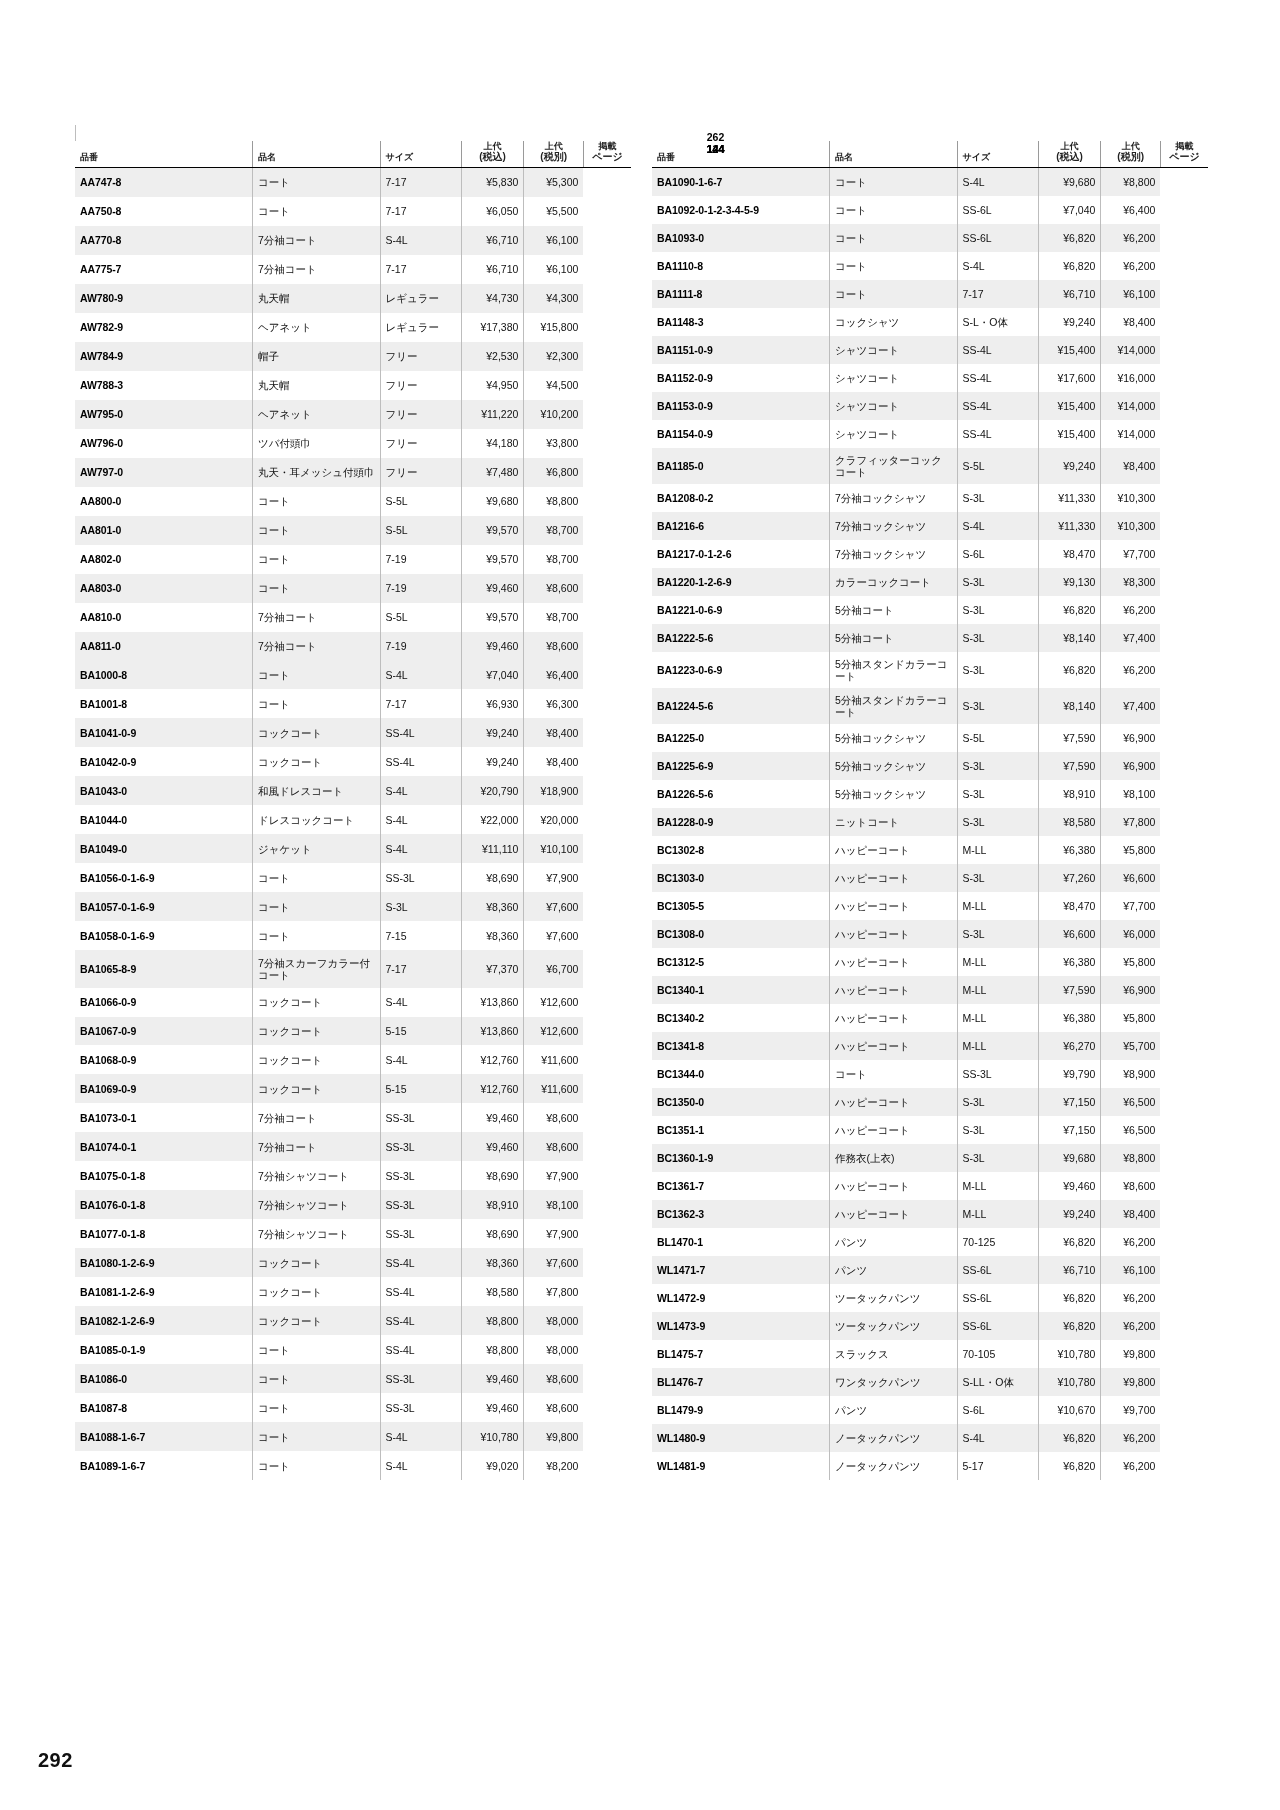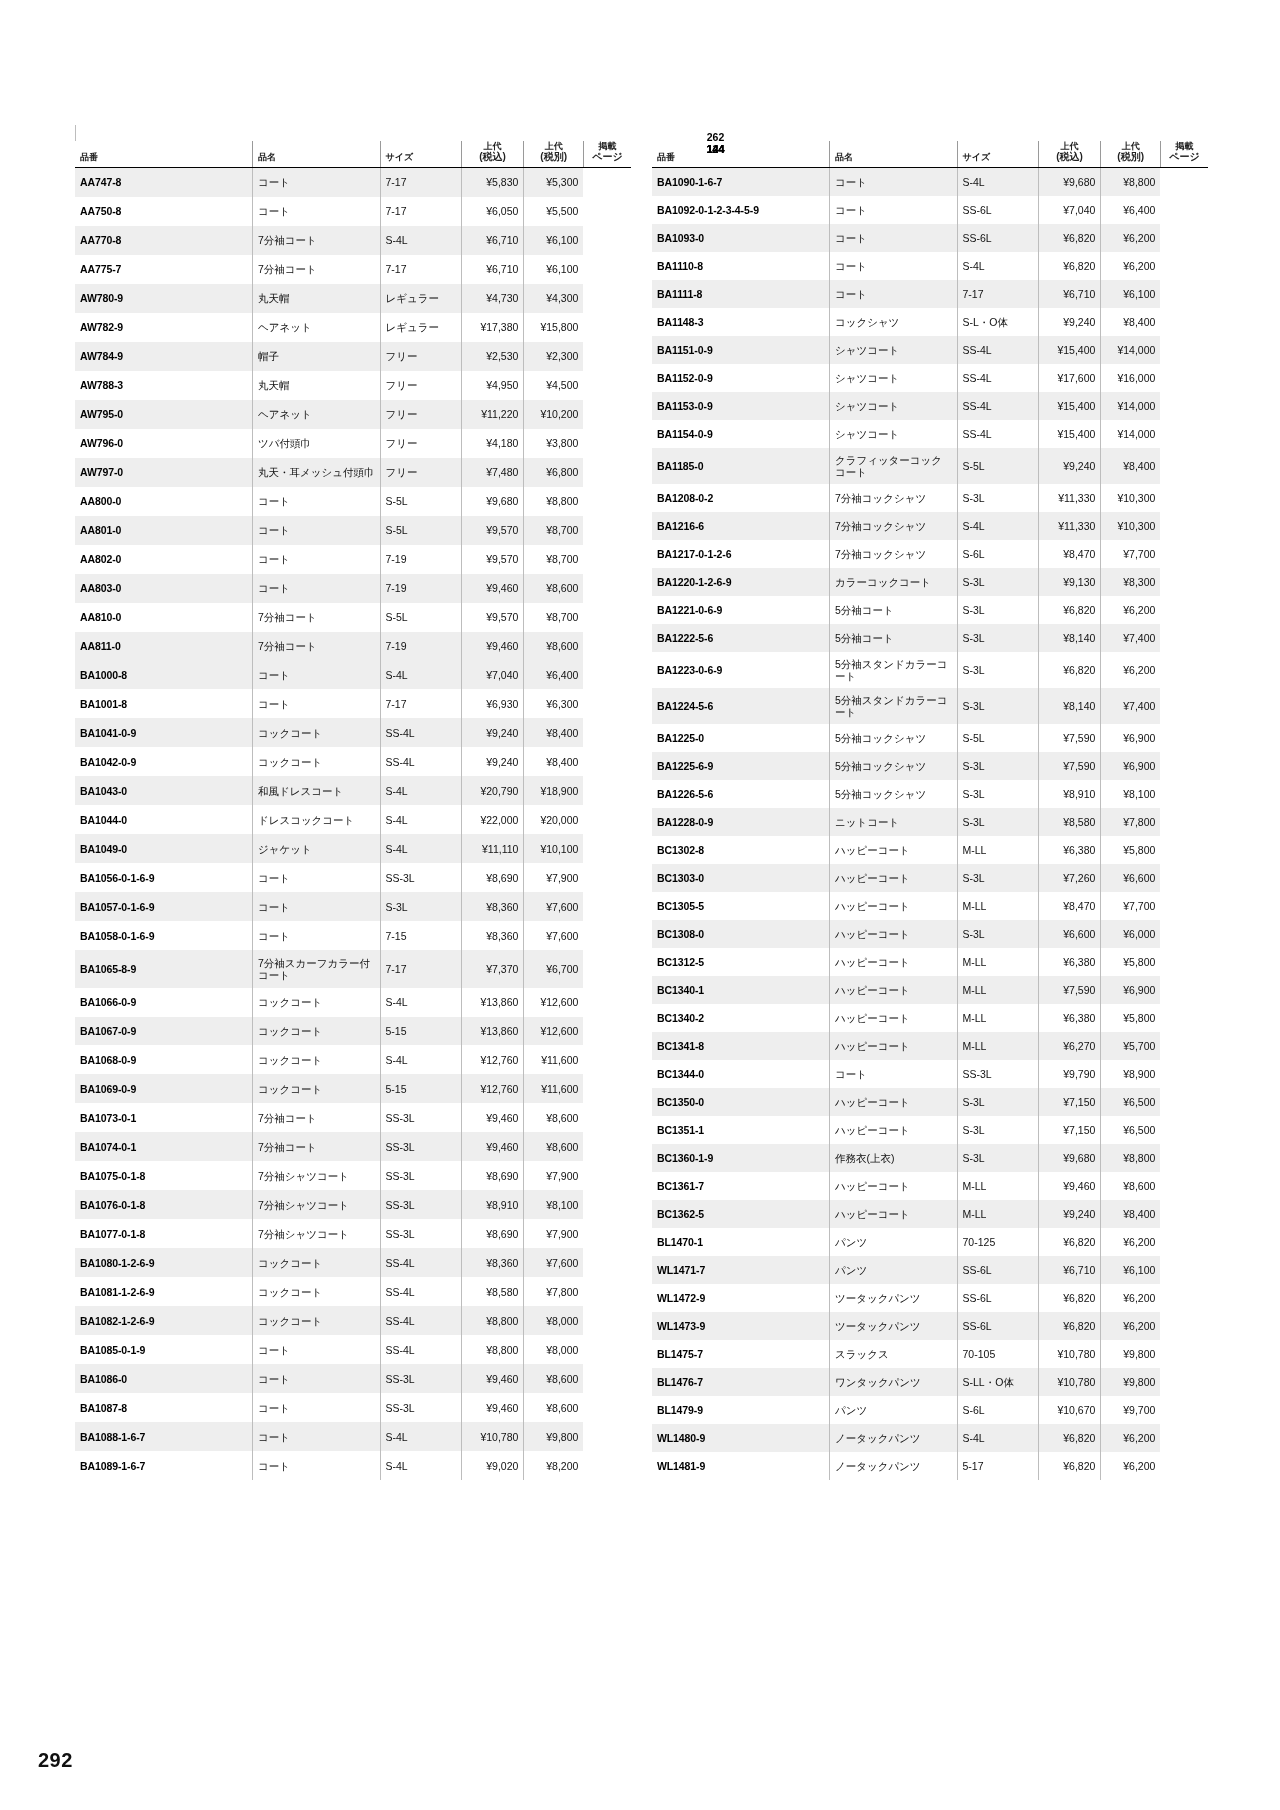--- a/index.html
+++ b/index.html
@@ -837,21 +837,21 @@
           </tr>
           <tr class="plain">
             <td class="code">BC1361-7</td>
             <td class="name">ハッピーコート</td>
             <td class="size">M-LL</td>
             <td class="price">¥9,460</td>
             <td class="price">¥8,600</td>
             <td class="page">145</td>
           </tr>
           <tr class="alt">
-            <td class="code">BC1362-5</td>
+            <td class="code">BC1362-3</td>
             <td class="name">ハッピーコート</td>
             <td class="size">M-LL</td>
             <td class="price">¥9,240</td>
             <td class="price">¥8,400</td>
             <td class="page">145</td>
           </tr>
           <tr class="plain">
             <td class="code">BL1470-1</td>
             <td class="name">パンツ</td>
             <td class="size">70-125</td>

